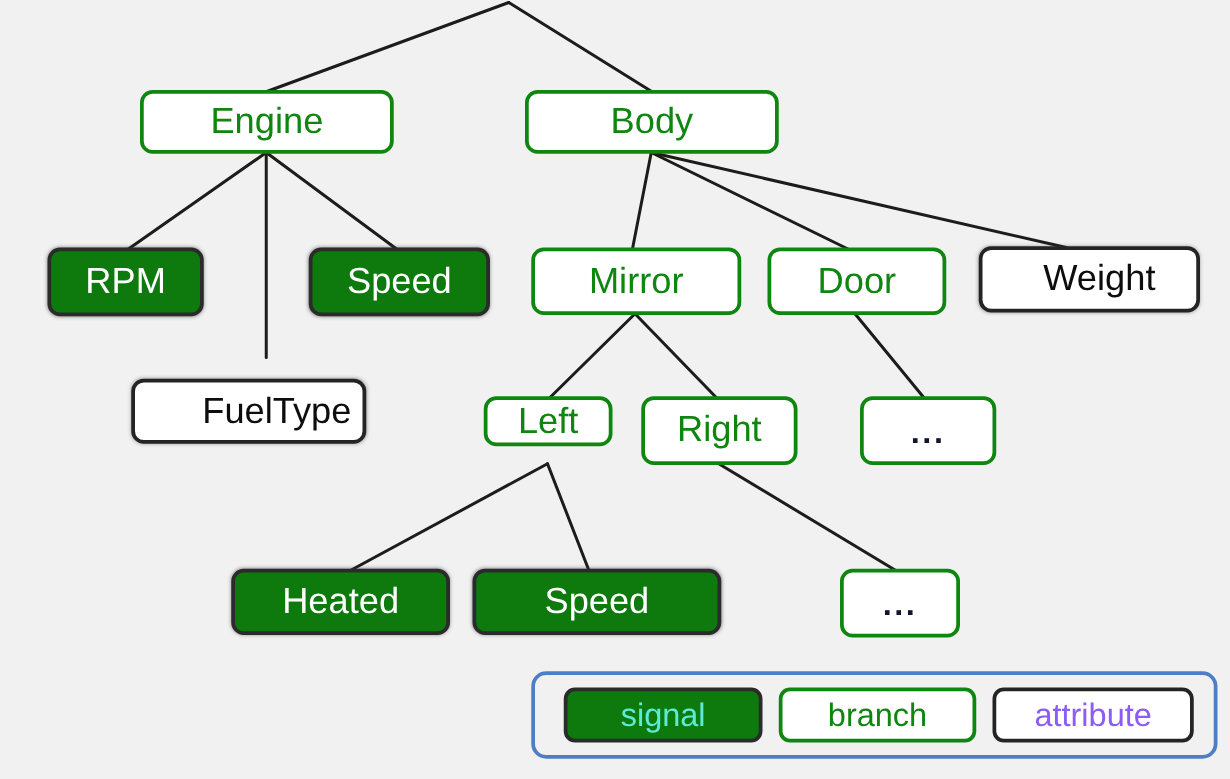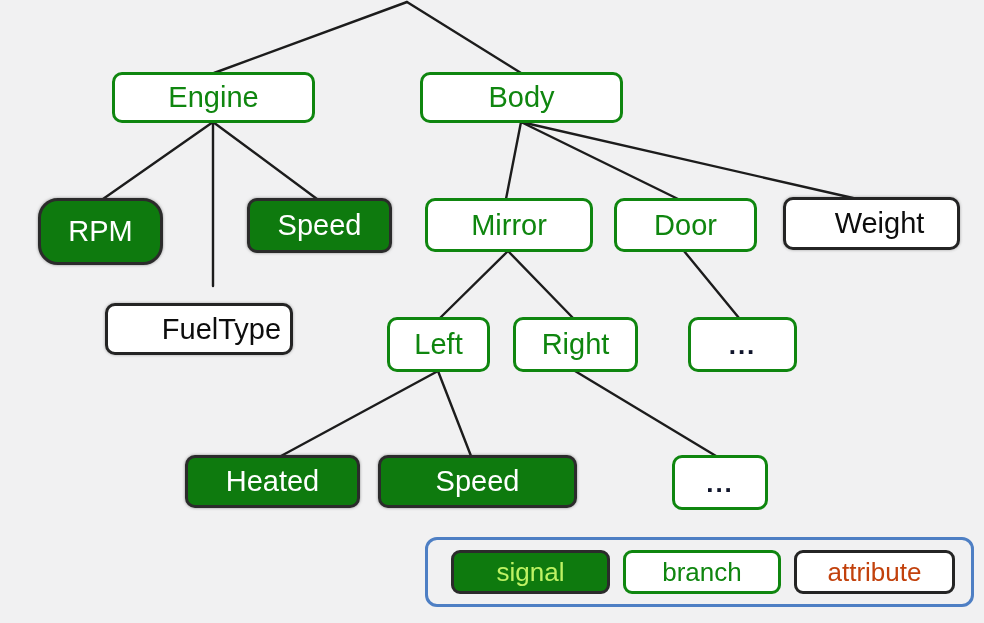--- a/index.html
+++ b/index.html
@@ -25,23 +25,23 @@
   .node.dots { font-weight:700; letter-spacing:2px; color:#10152b; font-size:26px; }
   .legend {
     position:absolute; left:425px; top:537px; width:549px; height:70px;
     border:3px solid #4e7fc4; border-radius:12px; background:transparent;
     display:flex; align-items:center; gap:13px; padding-left:23px;
   }
   .legend .key {
     display:flex; align-items:center; justify-content:center;
     height:44px; border-radius:9px; font-size:26px; line-height:1;
   }
-  .key.signal-key { width:159px; background:#0e7a0e; color:#bef264; border:3px solid #2b2b2b; }
+  .key.signal-key { width:159px; background:#0e7a0e; color:#5eead4; border:3px solid #2b2b2b; }
   .key.branch-key { width:158px; background:#fff; color:#0f860f; border:3px solid #0f860f; }
-  .key.attribute-key { width:161px; background:#fff; color:#c2410c; border:3px solid #242424; }
+  .key.attribute-key { width:161px; background:#fff; color:#8b5cf6; border:3px solid #242424; }
 </style>
 </head>
 <body>
 
 <div class="stage">
 
   <svg class="edges" viewBox="0 0 984 623" xmlns="http://www.w3.org/2000/svg">
     <g stroke="#1c1c1c" stroke-width="2.4" stroke-linecap="round">
       <line x1="407" y1="2" x2="214" y2="73"></line>
       <line x1="407" y1="2" x2="521" y2="73"></line>
@@ -57,33 +57,33 @@
       <line x1="438" y1="371" x2="281" y2="456"></line>
       <line x1="438" y1="371" x2="471" y2="456"></line>
       <line x1="575" y1="371" x2="716" y2="456"></line>
     </g>
   </svg>
 
   <div class="node branch" style="left:112px; top:72px;  width:203px; height:51px;">Engine</div>
 
   <div class="node branch" style="left:420px; top:72px;  width:203px; height:51px;">Body</div>
 
-  <div class="node signal" style="left:38px;  top:198px; width:125px; height:67px;border-radius:20px;">RPM</div>
+  <div class="node signal" style="left:38px;  top:198px; width:125px; height:55px;">RPM</div>
 
   <div class="node signal" style="left:247px; top:198px; width:145px; height:55px;">Speed</div>
 
   <div class="node attribute" style="left:105px; top:303px; width:188px; height:52px;padding-left:45px;">FuelType</div>
 
   <div class="node branch" style="left:425px; top:198px; width:168px; height:54px;">Mirror</div>
 
   <div class="node branch" style="left:614px; top:198px; width:143px; height:54px;">Door</div>
 
   <div class="node attribute" style="left:783px; top:197px; width:177px; height:53px;padding-left:16px;">Weight</div>
 
-  <div class="node branch" style="left:387px; top:317px; width:103px; height:55px;">Left</div>
+  <div class="node branch" style="left:387px; top:317px; width:103px; height:40px;">Left</div>
 
   <div class="node branch" style="left:513px; top:317px; width:125px; height:55px;">Right</div>
 
   <div class="node branch dots" style="left:688px; top:317px; width:109px; height:55px;">...</div>
 
   <div class="node signal" style="left:185px; top:455px; width:175px; height:53px;">Heated</div>
 
   <div class="node signal" style="left:378px; top:455px; width:199px; height:53px;">Speed</div>
 
   <div class="node branch dots" style="left:672px; top:455px; width:96px; height:55px;">...</div>

